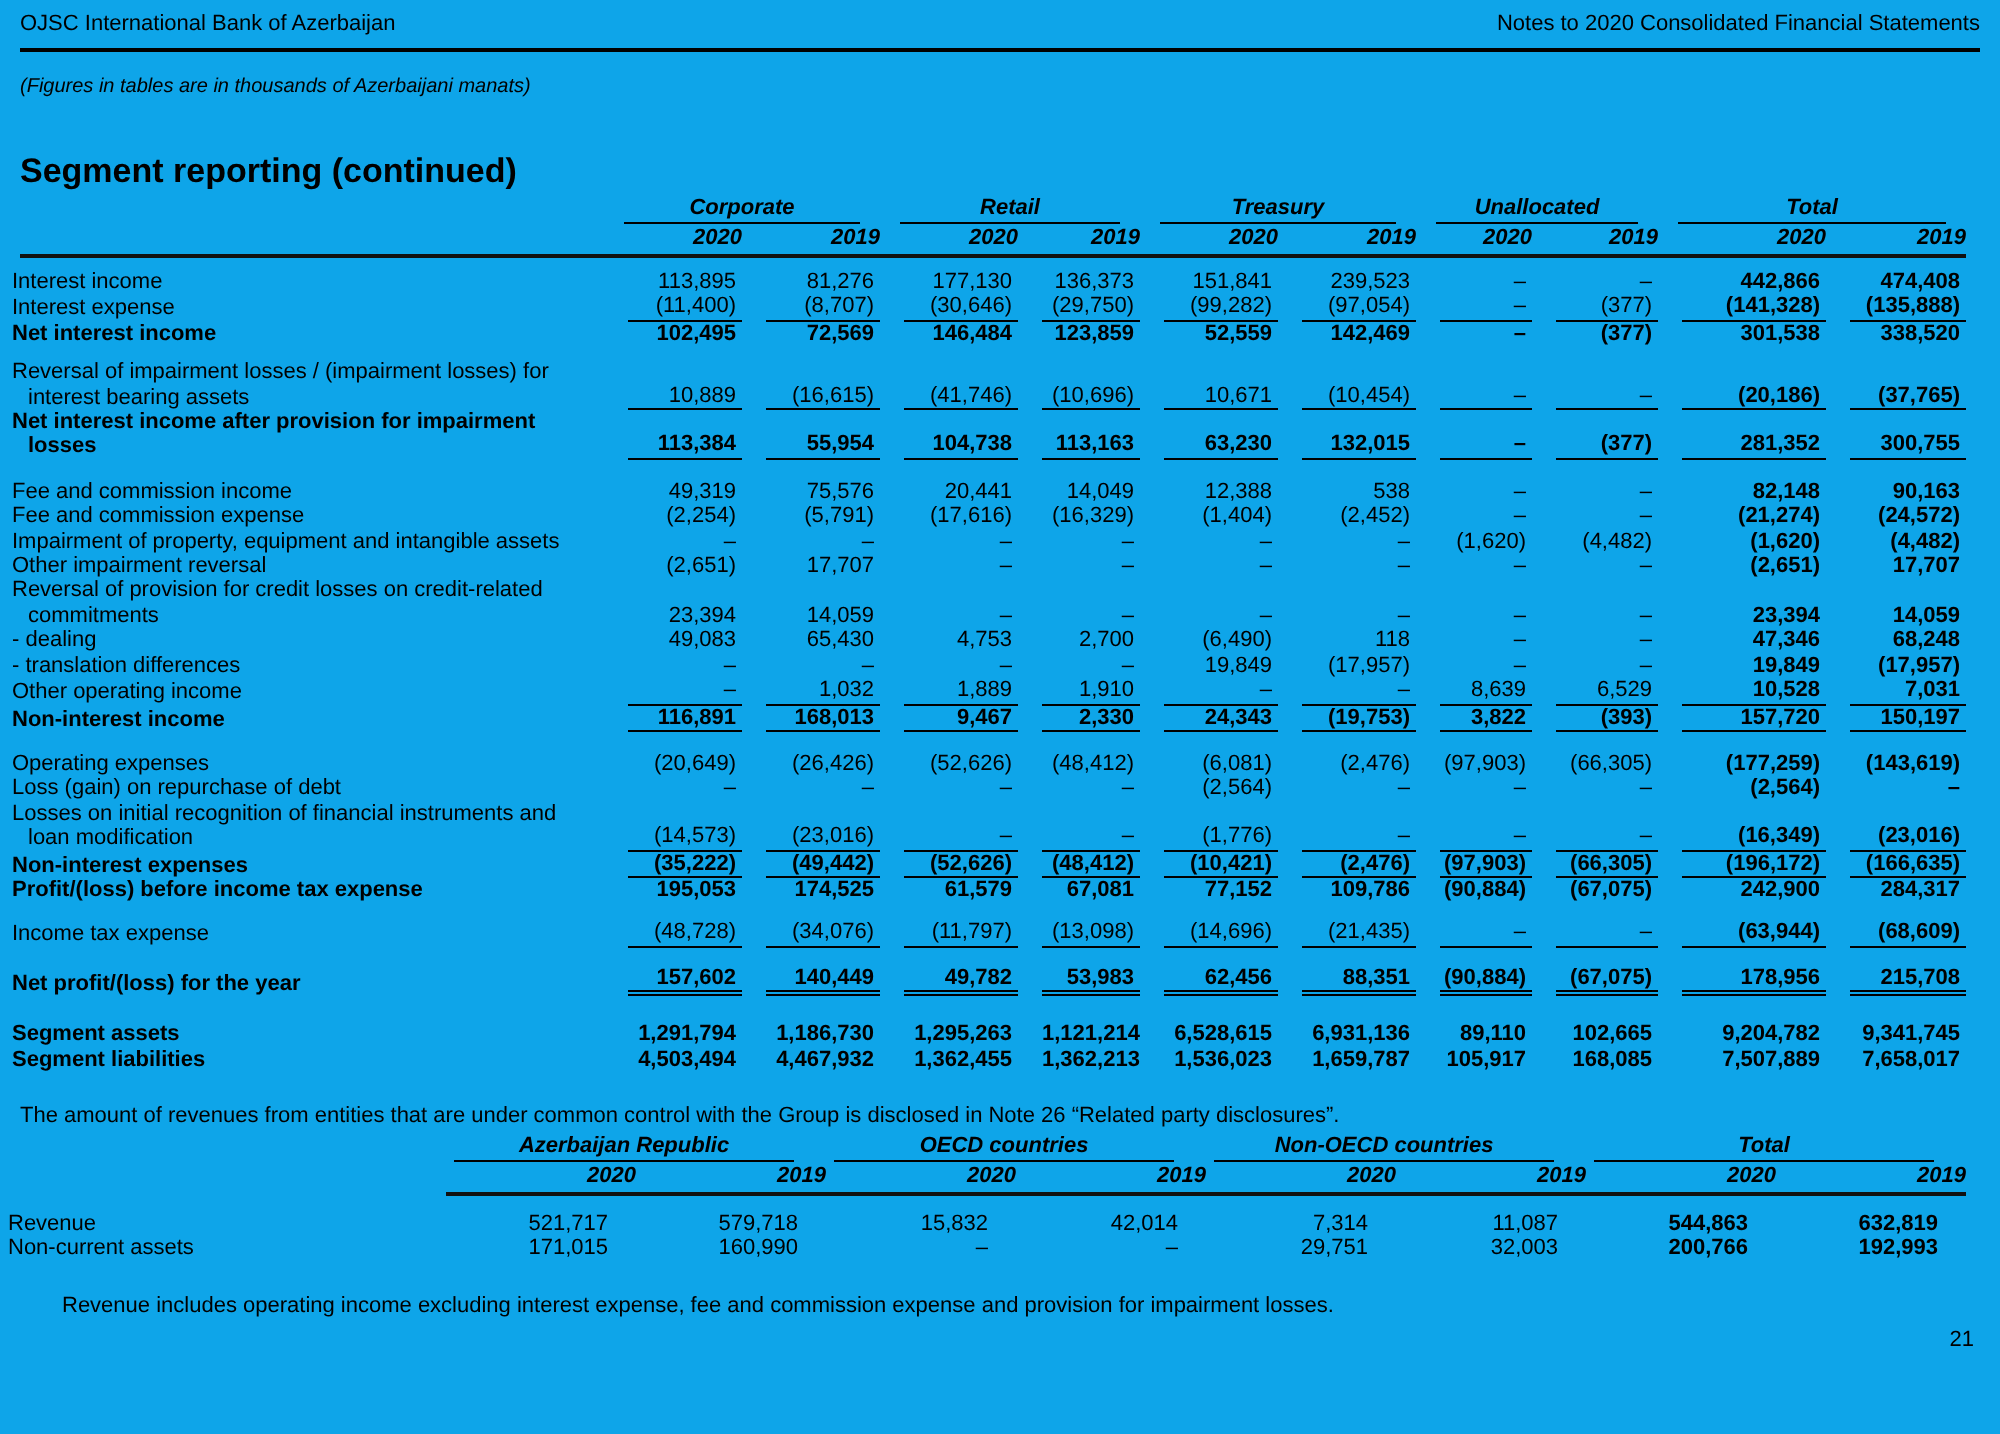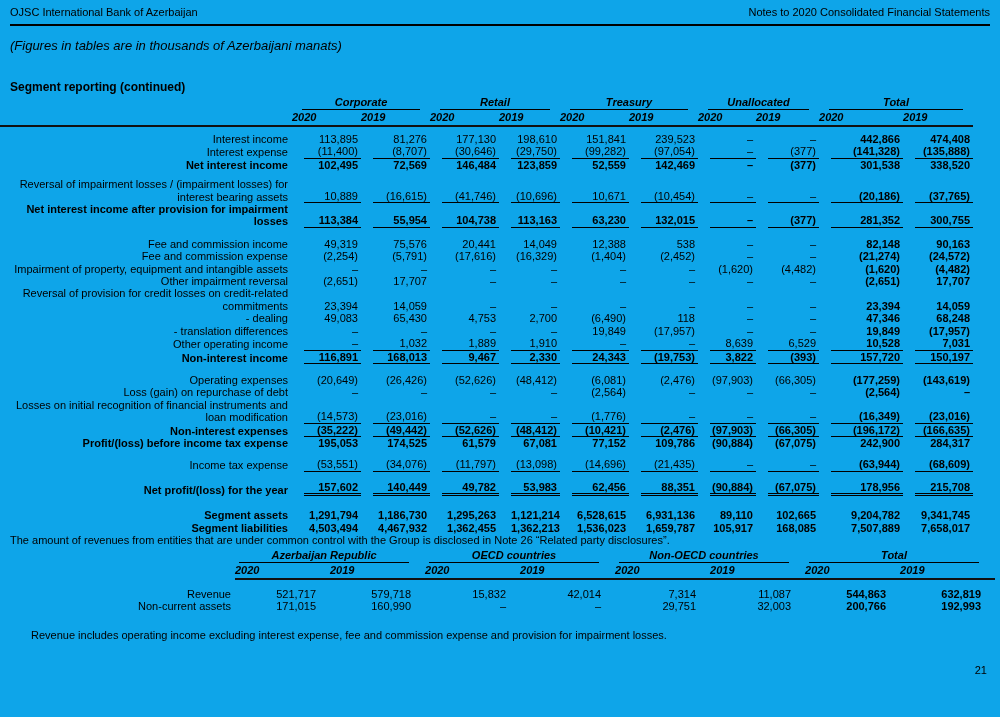--- a/index.html
+++ b/index.html
@@ -5,52 +5,52 @@
   html,body { margin:0; padding:0; background:#fff; }
   .page {
     position:relative; width:1000px; height:717px; background:#0ea5e9;
     font-family:"Liberation Sans", sans-serif; font-size:11px; color:#000;
     overflow:hidden;
   }
   .topbar {
     display:flex; justify-content:space-between; align-items:flex-end;
     margin:0 10px; padding:6px 0 6px 0; border-bottom:2px solid #000;
   }
-  .figures-note { margin:12px 10px 0 10px; font-style:italic; font-size:13px; }
-  .section-title { margin:27px 10px 2px 10px; font-size:12px; font-weight:bold; }
+  .figures-note { margin:12px 10px 0 10px; font-style:italic; font-size:10px; }
+  .section-title { margin:27px 10px 2px 10px; font-size:17px; font-weight:bold; }
 
   table { border-collapse:collapse; table-layout:fixed; }
   th, td { padding:0; vertical-align:bottom; font-weight:normal; }
 
-  .seg { width:973px; }
-  .geo { margin-left:20px; width:975px; margin-top:2px; }
+  .seg { margin-left:10px; width:973px; }
+  .geo { margin-left:8px; width:975px; margin-top:2px; }
 
   .grp {
     font-style:italic; font-weight:bold; text-align:center;
     border-bottom:1.5px solid #000; margin:0 10px; padding-bottom:1px; line-height:12px;
   }
   .geo .grp { margin:0 16px 0 4px; }
   .yr {
-    font-style:italic; font-weight:bold; text-align:left;
+    font-style:italic; font-weight:bold; text-align:right;
     padding:1px 0 2px 0; line-height:12px;
     border-bottom:2.5px solid #111;
   }
   .geo th.lab { border-bottom:none; }
-  th.lab, td.lab { text-align:right; }
+  th.lab, td.lab { text-align:left; }
 
   td.lab { padding-left:4px; padding-right:4px; text-indent:-8px; }
   td.lab > span { display:inline-block; text-indent:-8px; padding-left:8px; line-height:12.4px; }
   .v { text-align:right; padding-right:3px; margin-left:12px; line-height:12.4px; white-space:nowrap; }
   .geo .v { padding-right:14px; margin-left:18px; }
   .v.u  { border-bottom:1px solid #000; }
   .v.uu { border-bottom:3px double #000; }
   .b { font-weight:bold; }
 
   .note { margin:0 10px; line-height:13px; }
-  .note-1 { }
+  .note-1 { margin-top:16px; }
   .note-2 { margin-top:15px; }
   .note-3 { margin-top:16px;padding-left:21px; }
   .pageno { position:absolute; top:664px; right:13px; font-size:11px; }
 </style>
 </head>
 <body>
 
 <div class="page">
 
   <header class="topbar">
@@ -118,21 +118,21 @@
           <td>
             <div class="v">113,895</div>
           </td>
           <td>
             <div class="v">81,276</div>
           </td>
           <td>
             <div class="v">177,130</div>
           </td>
           <td>
-            <div class="v">198,610</div>
+            <div class="v">136,373</div>
           </td>
           <td>
             <div class="v">151,841</div>
           </td>
           <td>
             <div class="v">239,523</div>
           </td>
           <td>
             <div class="v">–</div>
           </td>
@@ -748,21 +748,21 @@
           <td>
             <div class="v b">284,317</div>
           </td>
         </tr>
         <tr style="height: 9px;">
           <td colspan="11"></td>
         </tr>
         <tr>
           <td class="lab"><span>Income tax expense</span></td>
           <td>
-            <div class="v u">(53,551)</div>
+            <div class="v u">(48,728)</div>
           </td>
           <td>
             <div class="v u">(34,076)</div>
           </td>
           <td>
             <div class="v u">(11,797)</div>
           </td>
           <td>
             <div class="v u">(13,098)</div>
           </td>

